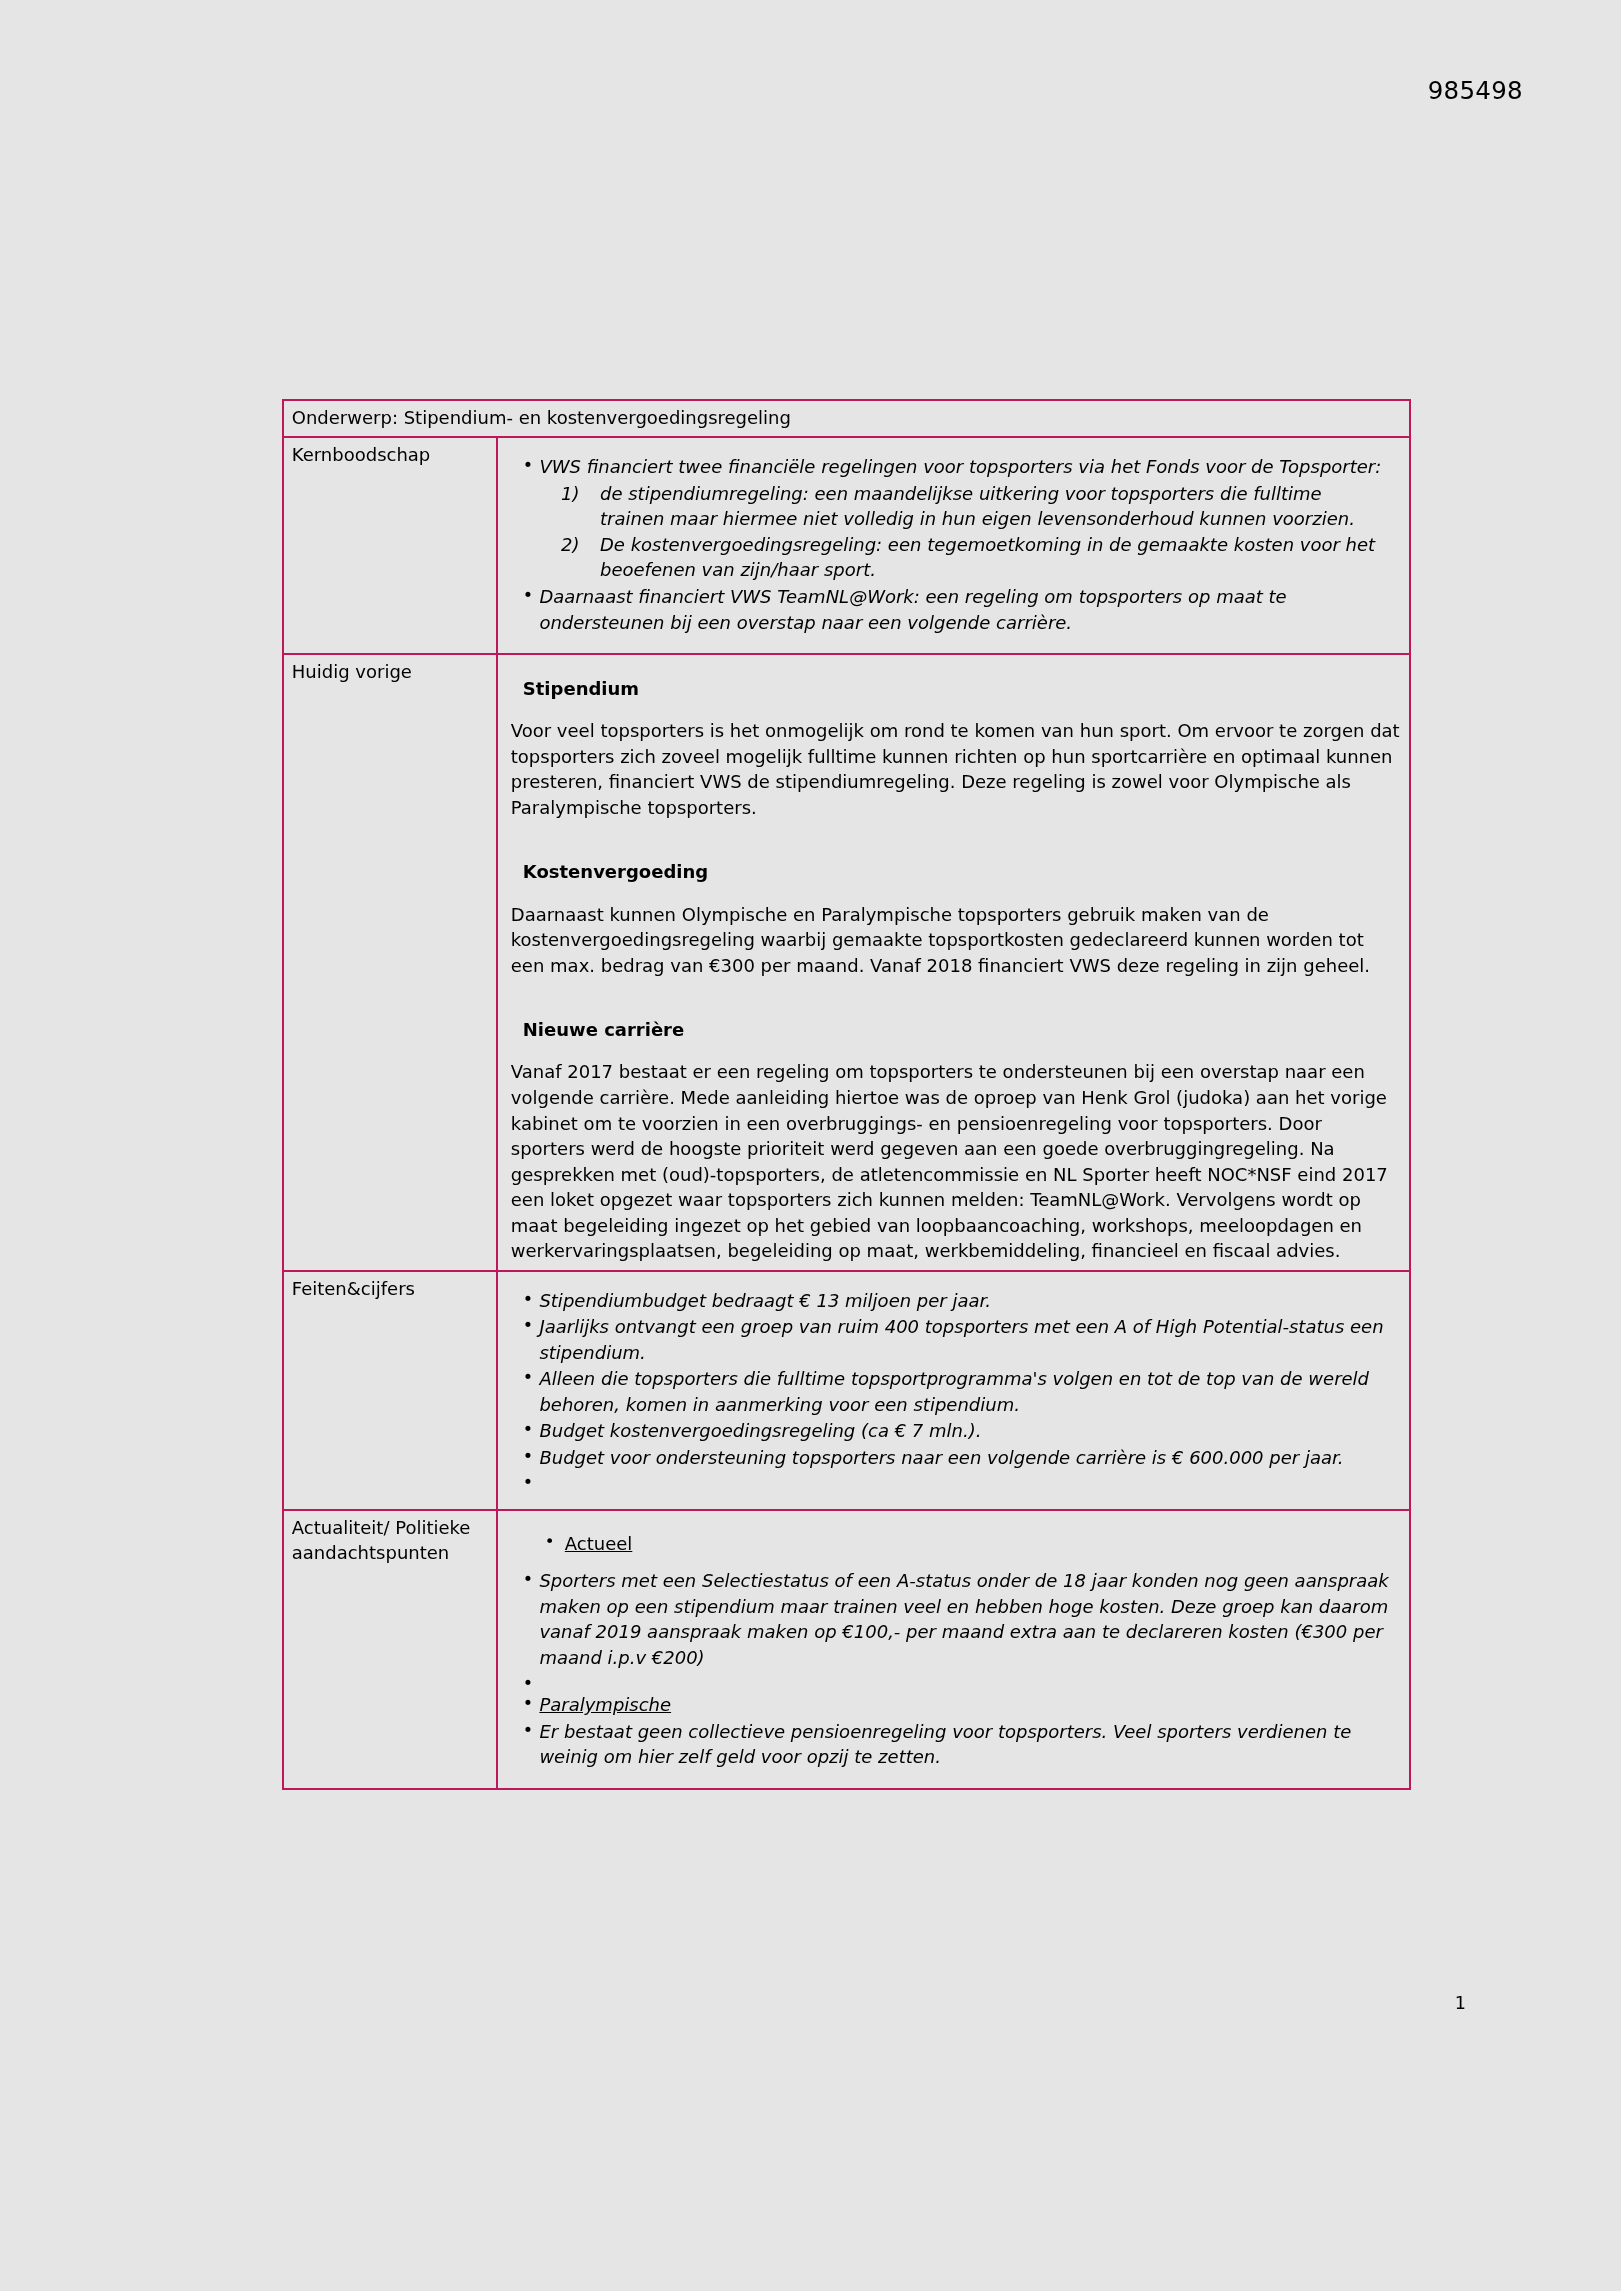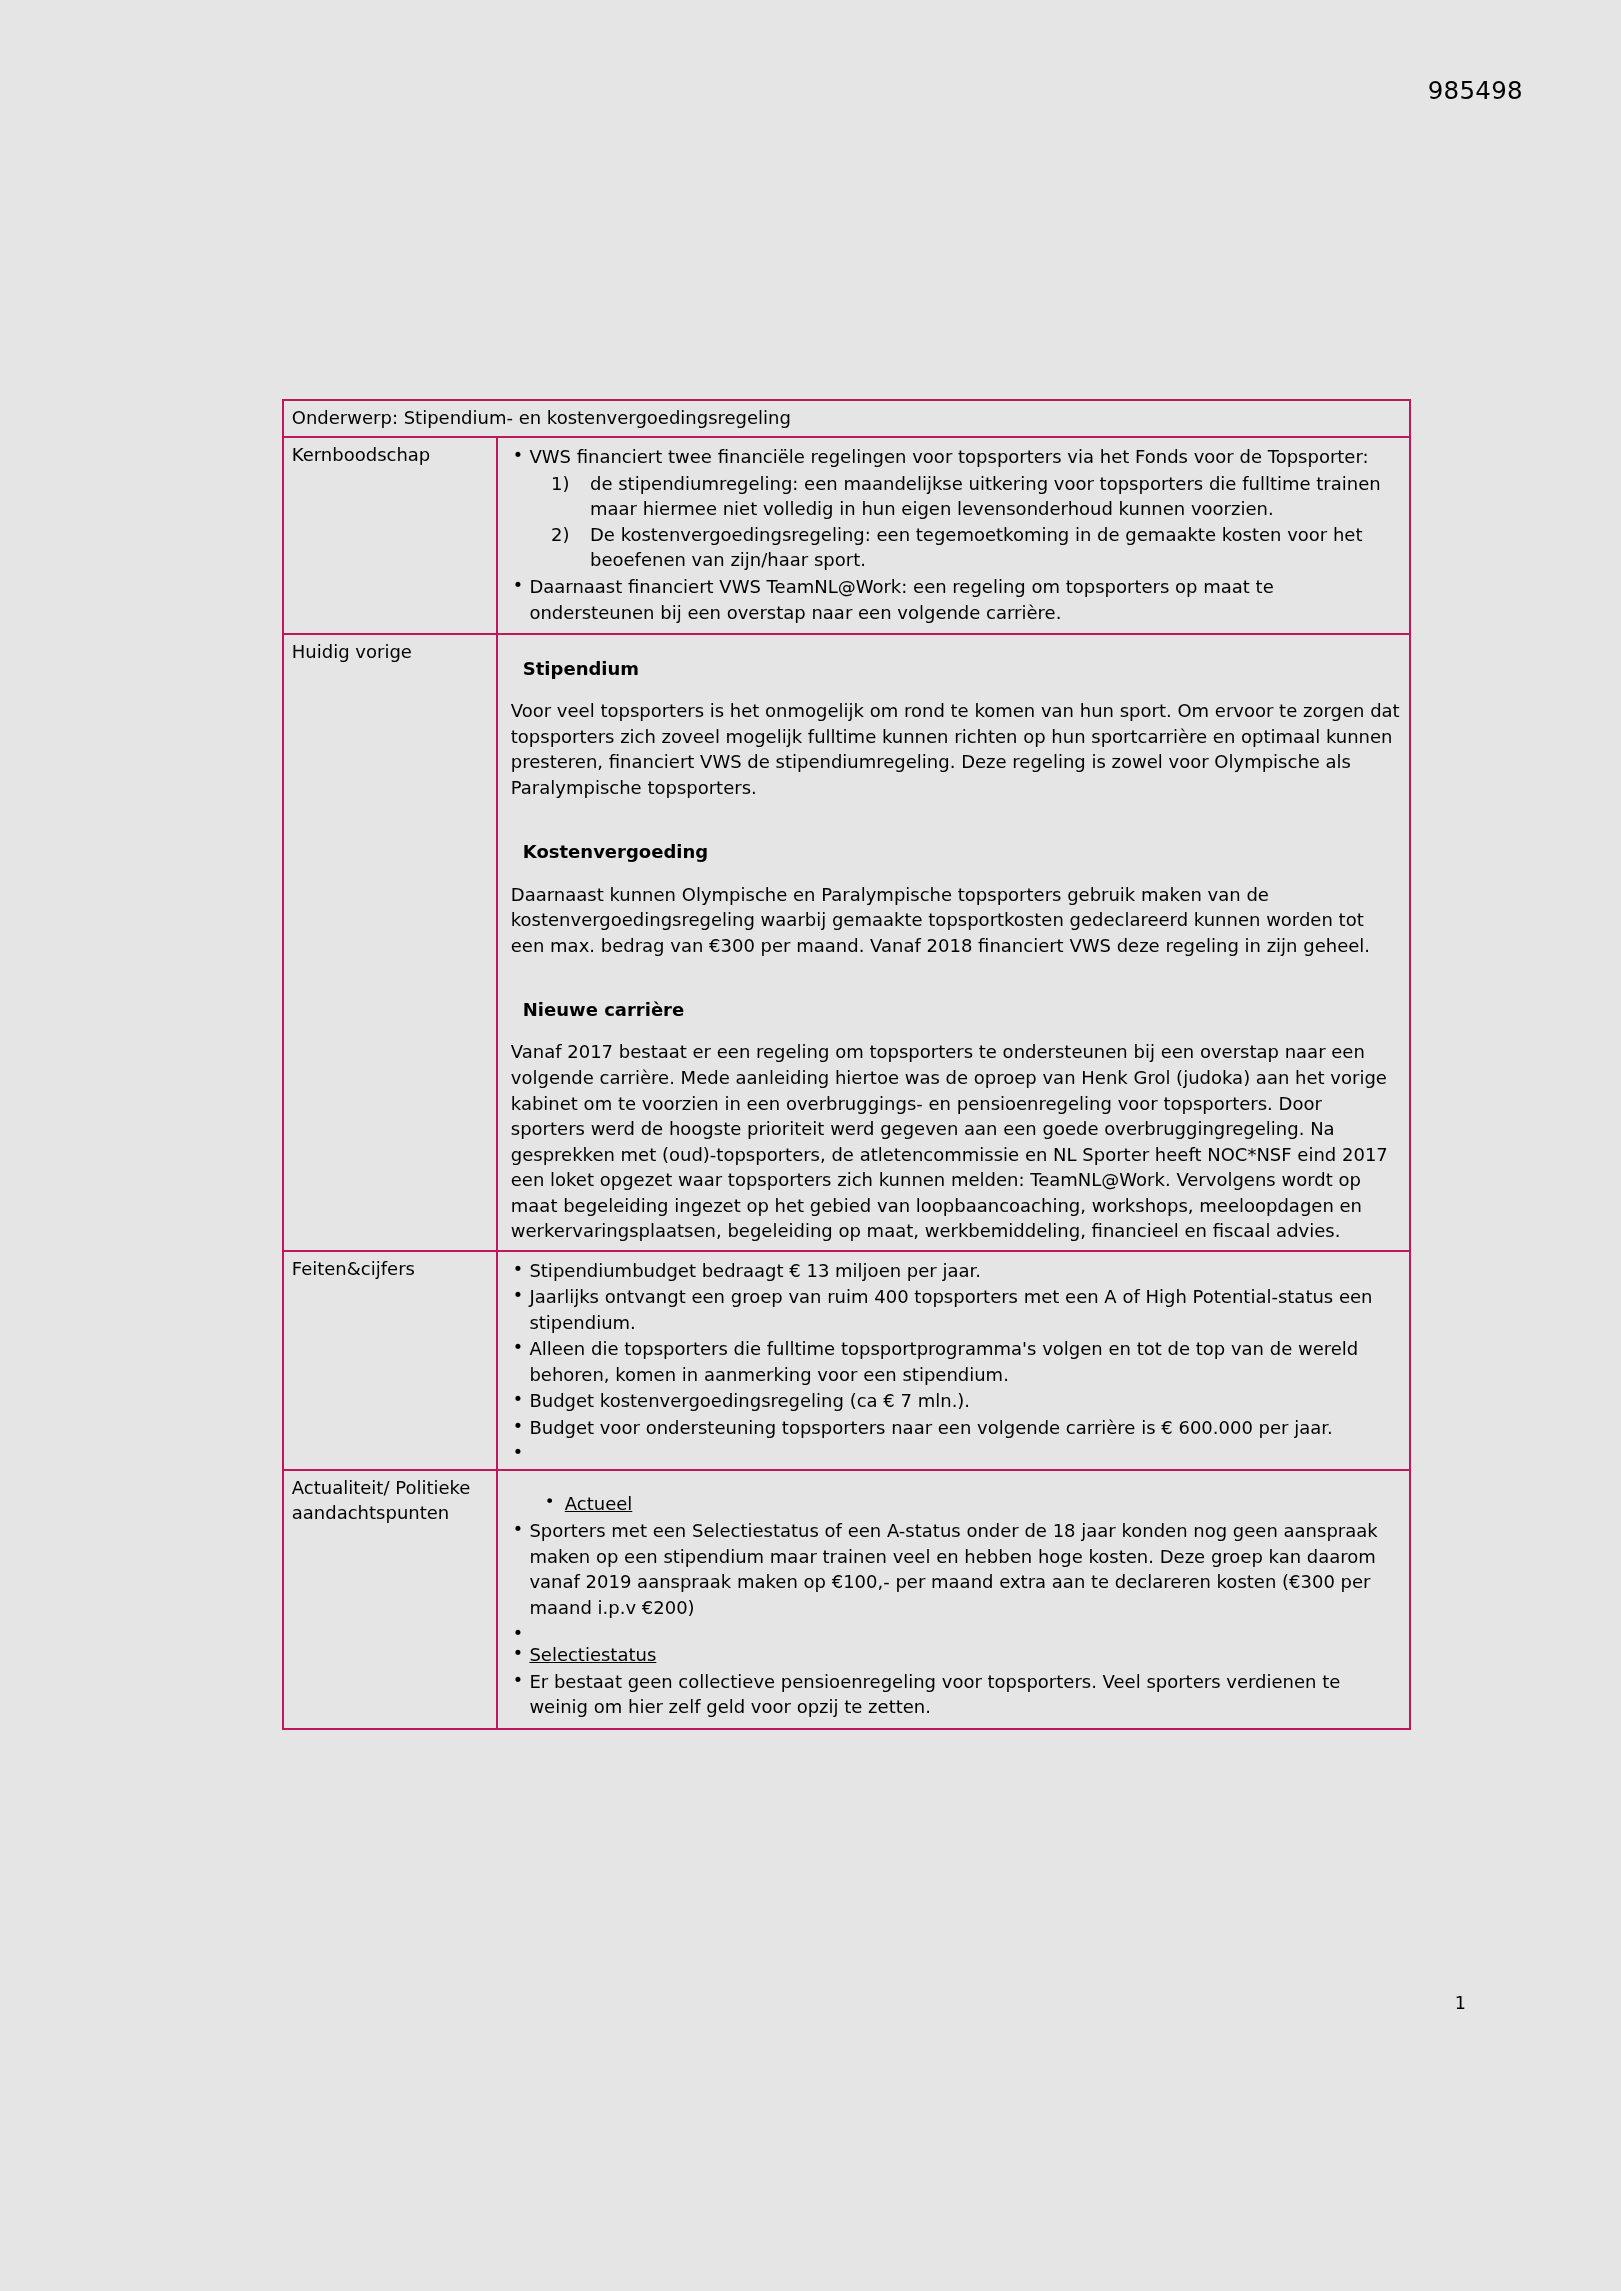--- a/index.html
+++ b/index.html
@@ -66,22 +66,23 @@
     padding-left: 9.8px;
   }
   .content-cell {
     padding-left: 11.8px;
     padding-right: 13.7px;
     padding-top: 5.9px;
     padding-bottom: 7.8px;
   }
   ul.b {
     list-style: none;
-    margin: 2px;
+    margin: 12px;
     padding: 0;
+    font-style: italic;
   }
   ul.b > li {
     position: relative;
     padding-left: 21.6px;
     margin: 0 0 1px 0;
   }
   ul.b > li::before {
     content: "\2022";
     position: absolute;
     left: 4.9px;
@@ -203,21 +204,21 @@
 
       <tr>
         <td class="label-cell">Actualiteit/ Politieke aandachtspunten</td>
         <td class="content-cell">
           <div class="actueel-row">
             <span class="underline">Actueel</span>
           </div>
           <ul class="b">
             <li><span>Sporters met een Selectiestatus of een A-status onder de 18 jaar konden nog geen aanspraak maken op een stipendium maar trainen veel en hebben hoge kosten. Deze groep kan daarom vanaf 2019 aanspraak maken op €100,- per maand extra aan te declareren kosten (€300 per maand i.p.v €200)</span></li>
             <li class="empty-bullet"><span></span></li>
-            <li><span class="underline">Selectiestatus</span></li>
+            <li><span class="underline">Paralympische</span></li>
             <li><span>Er bestaat geen collectieve pensioenregeling voor topsporters. Veel sporters verdienen te weinig om hier zelf geld voor opzij te zetten.</span></li>
           </ul>
         </td>
       </tr>
 
     </tbody>
   </table>
 
   <div class="page-num">1</div>
 

